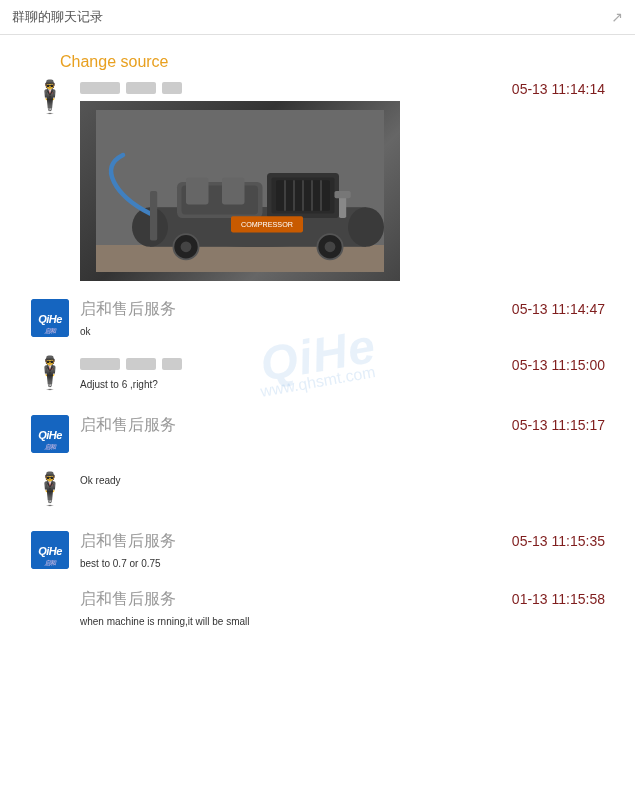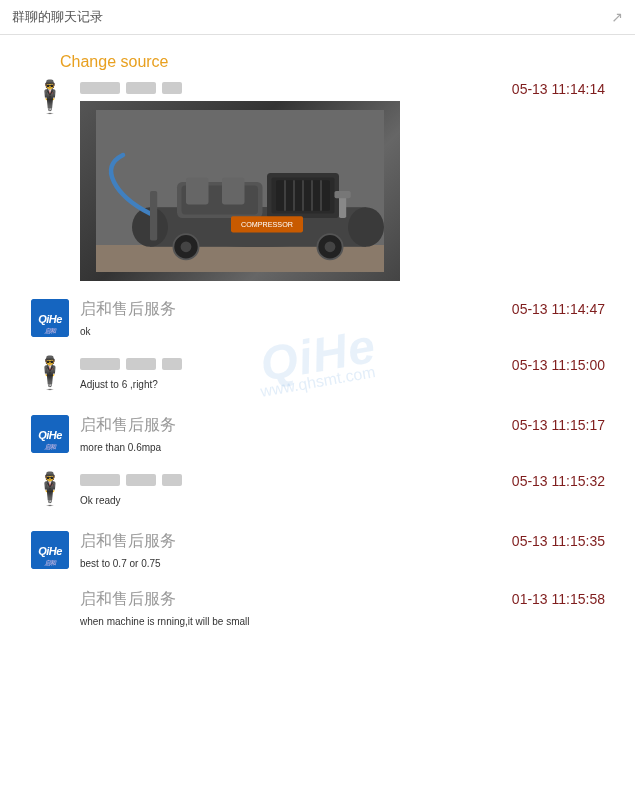--- a/index.html
+++ b/index.html
@@ -299,37 +299,28 @@
           <text x="19" y="24" fill="white" font-size="11" font-style="italic" font-weight="bold" text-anchor="middle" font-family="Arial">QiHe</text>
           <text x="19" y="34" fill="#aad" font-size="6" text-anchor="middle" font-family="Arial">启和</text>
         </svg>
       </div>
     </div>
     <div class="message-content">
       <div class="message-header">
         <span class="company-name">启和售后服务</span>
         <span class="timestamp">05-13 11:15:17</span>
       </div>
-      <div class="message-text">more than 0.6mpa</div>
     </div>
   </div>
 
   <div class="message-row">
     <div class="avatar">
       <span class="avatar-human">🕴</span>
     </div>
     <div class="message-content">
-      <div class="message-header">
-        <div class="sender-name">
-          <span class="name-blur" style="width:40px;"></span>
-          <span class="name-blur" style="width:30px;"></span>
-          <span class="name-blur" style="width:20px;"></span>
-        </div>
-        <span class="timestamp">05-13 11:15:32</span>
-      </div>
       <div class="message-text">Ok ready</div>
     </div>
   </div>
 
   <div class="message-row">
     <div class="avatar">
       <div class="avatar-logo">
         <svg width="38" height="38" viewBox="0 0 38 38" xmlns="http://www.w3.org/2000/svg">
           <rect width="38" height="38" fill="#1565c0" rx="3"></rect>
           <text x="19" y="24" fill="white" font-size="11" font-style="italic" font-weight="bold" text-anchor="middle" font-family="Arial">QiHe</text>

